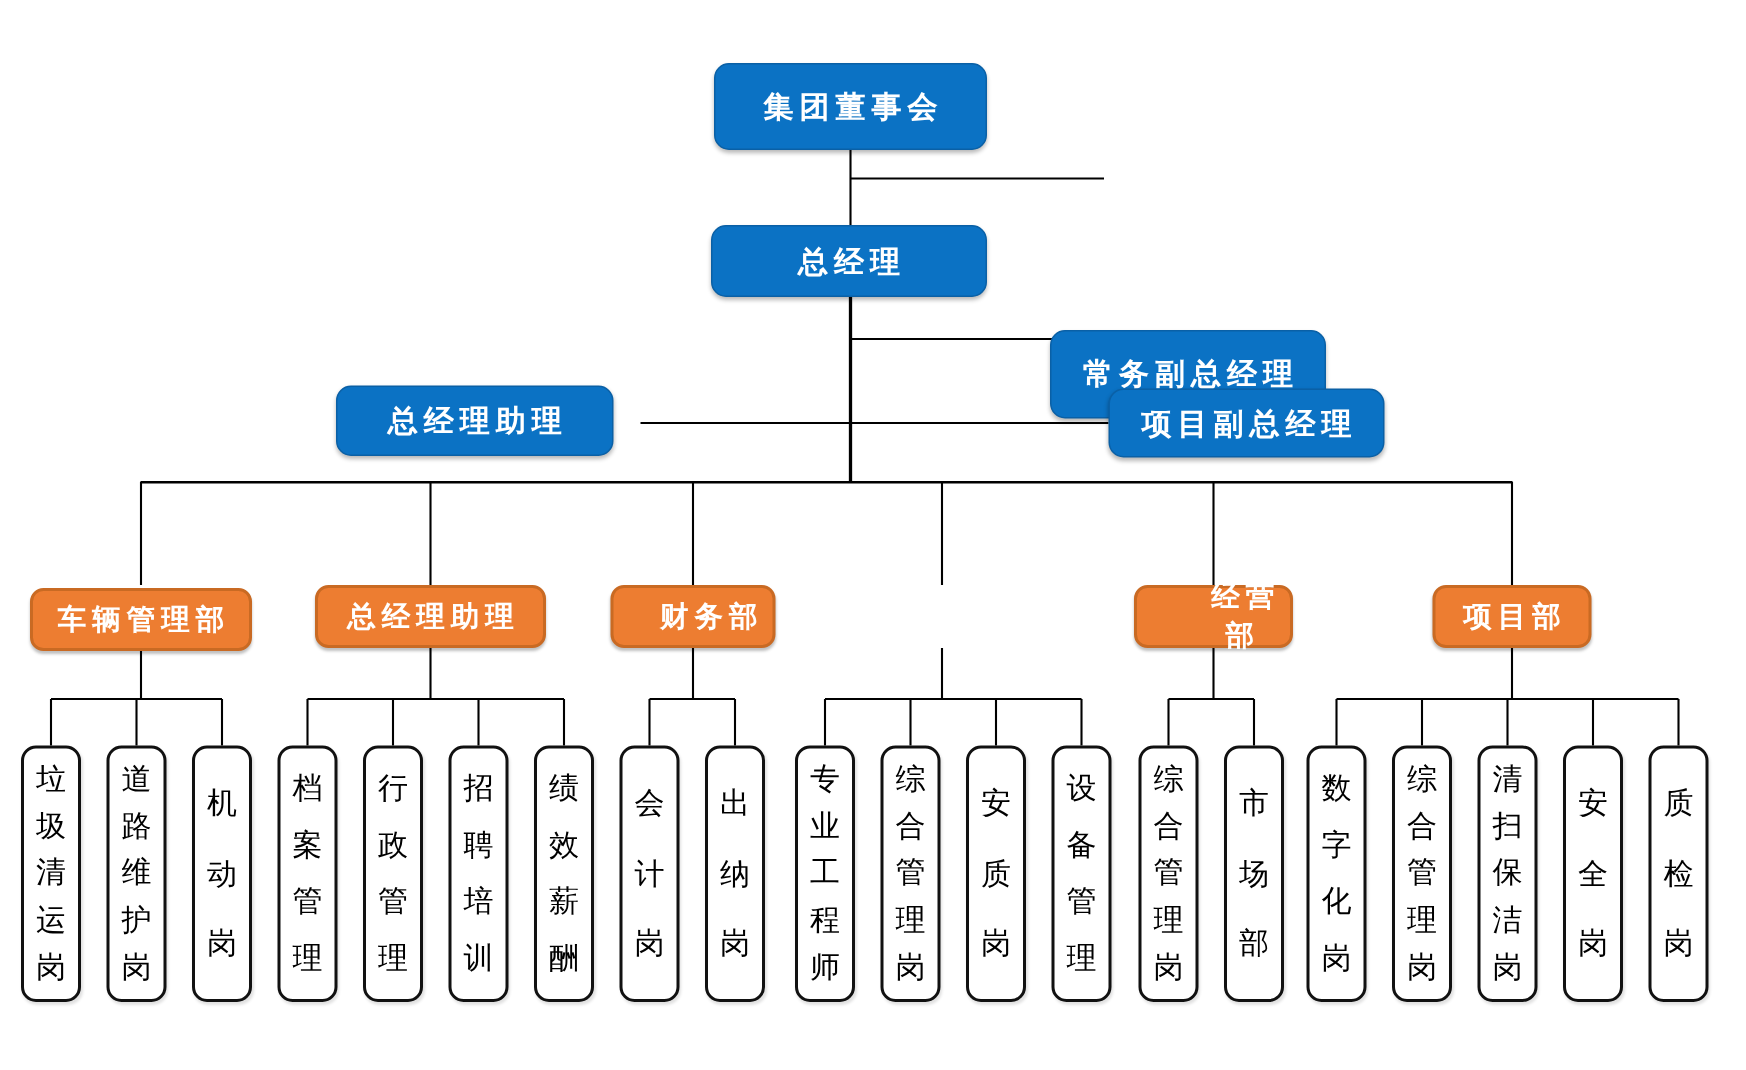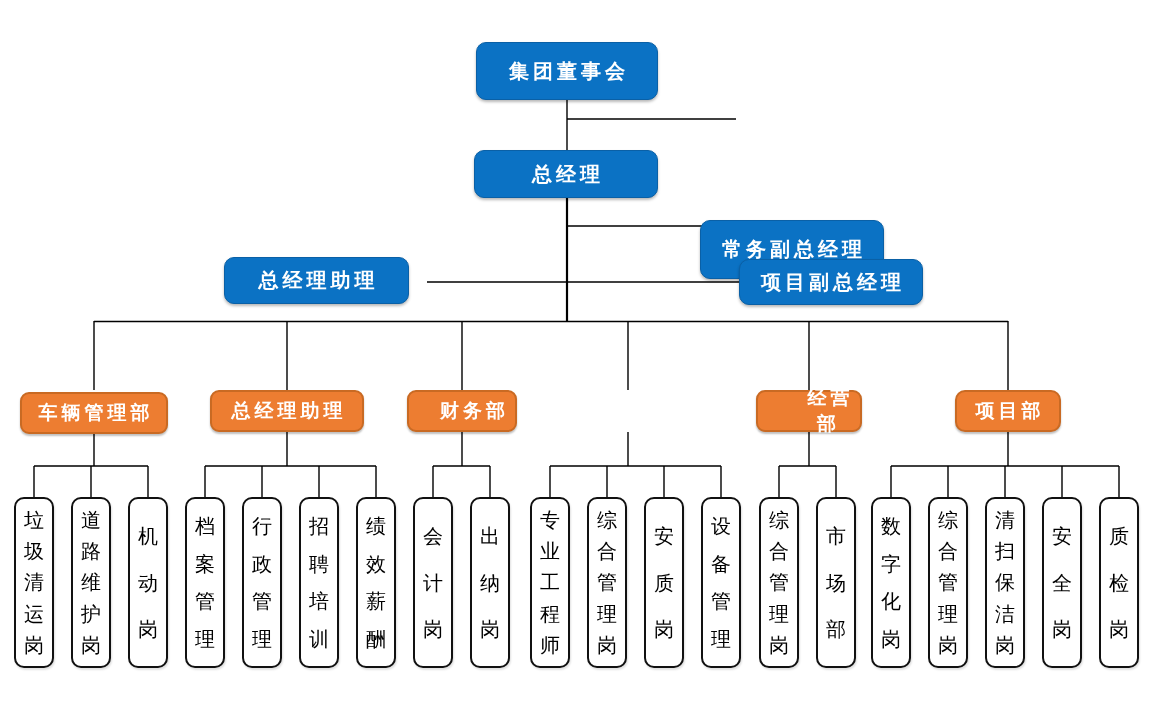--- a/index.html
+++ b/index.html
@@ -101,21 +101,21 @@
   <div class="node exec" style="left:476px;top:42px;width:182px;height:58px;">集团董事会</div>
   <div class="node exec" style="left:474px;top:150px;width:184px;height:48px;">总经理</div>
   <div class="node exec" style="left:700px;top:204px;width:184px;height:59px;margin-top:16px;">常务副总经理</div>
   <div class="node exec" style="left:224px;top:257px;width:185px;height:47px;">总经理助理</div>
   <div class="node exec" style="left:739px;top:259px;width:184px;height:46px;">项目副总经理</div>
 
   <div class="node dept" style="left:20px;top:392px;width:148px;height:42px;">车辆管理部</div>
   <div class="node dept" style="left:210px;top:390px;width:154px;height:42px;">总经理助理</div>
   <div class="node dept" style="left:407px;top:390px;width:110px;height:42px;padding-left:21px;">财务部</div>
   <div class="node dept" style="left:756px;top:390px;width:106px;height:42px;padding-left:39px;">经营部</div>
-  <div class="node dept" style="left:955px;top:390px;width:106px;height:42px;border-radius:10px;">项目部</div>
+  <div class="node dept" style="left:955px;top:390px;width:106px;height:42px;">项目部</div>
 
   <div class="node pos" style="left:14px;top:497px;width:40px;height:171px;">
     <div class="vlabel">
         <span>垃</span>
         <span>圾</span>
         <span>清</span>
         <span>运</span>
         <span>岗</span>
       </div>
   </div>

